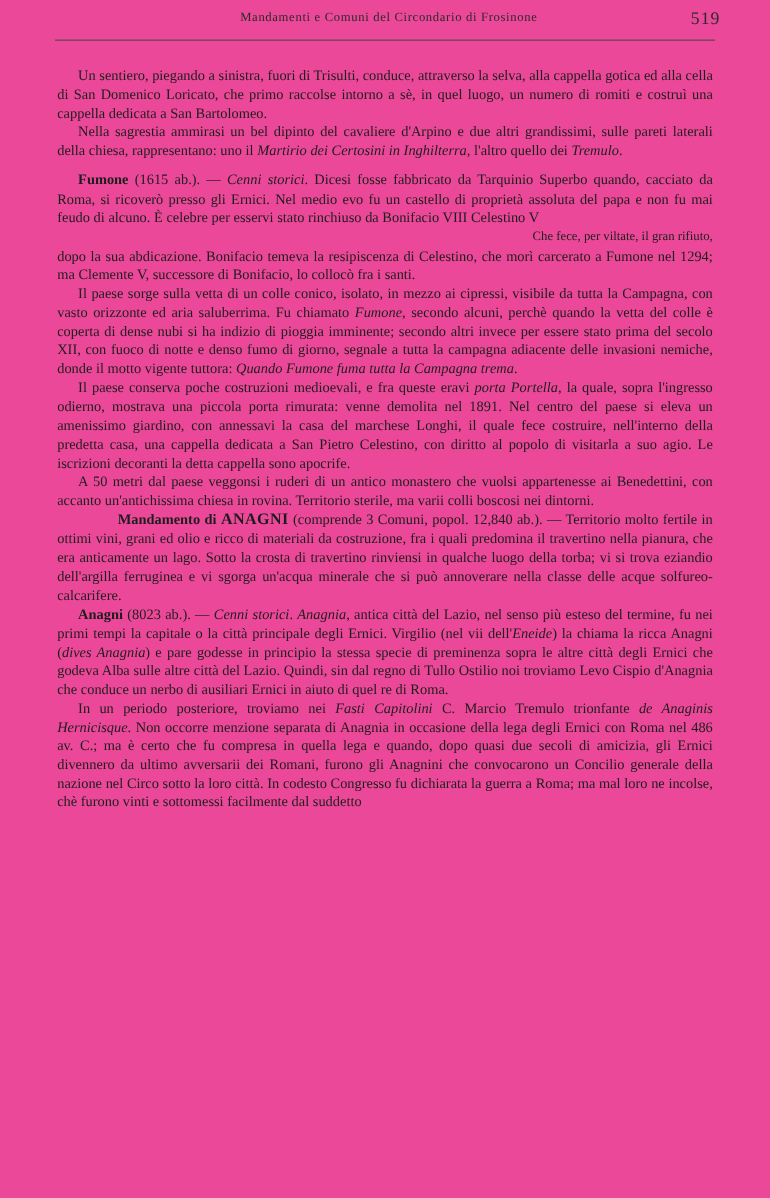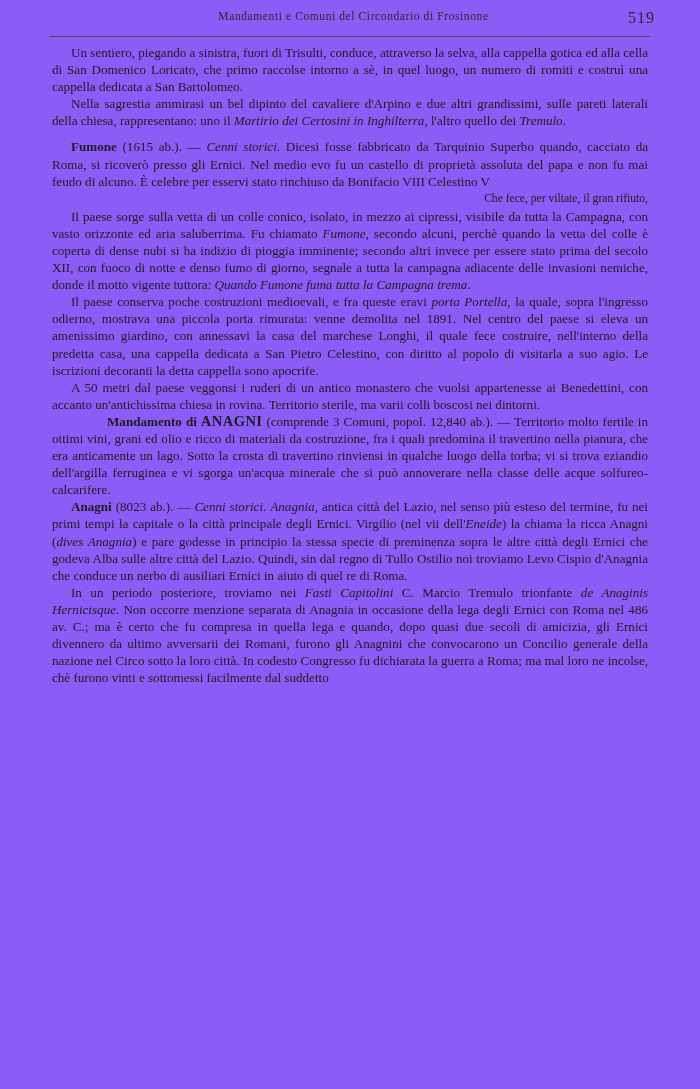--- a/index.html
+++ b/index.html
@@ -13,21 +13,21 @@
     font-family: "Liberation Serif", serif;
     color: #1a1a1a;
   }
   .page {
     position: relative;
     width: 700px;
     height: 1089px;
     box-sizing: border-box;
     padding: 0;
     overflow: hidden;
-    background: #8b5cf6;
+    background: #ec4899;
   }
   .header {
     position: absolute;
     top: 10px;
     left: 52px;
     right: 45px;
     height: 20px;
   }
   .header-title {
     position: absolute;
@@ -51,21 +51,21 @@
   .rule {
     position: absolute;
     top: 36px;
     left: 50px;
     width: 600px;
     height: 1px;
     background: #4a4a4a;
   }
   .content {
     position: absolute;
-    top: 44px;
+    top: 60px;
     left: 52px;
     width: 596px;
     font-size: 13.1px;
     line-height: 17.1px;
     text-align: justify;
     color: #1d1d1d;
   }
   p {
     margin: 0;
     text-indent: 1.45em;
@@ -111,20 +111,21 @@
     <p>Un sentiero, piegando a sinistra, fuori di Trisulti, conduce, attraverso la selva, alla cappella gotica ed alla cella di San Domenico Loricato, che primo raccolse intorno a sè, in quel luogo, un numero di romiti e costruì una cappella dedicata a San Bartolomeo.</p>
 
     <p><span>Nella sagrestia ammirasi un bel dipinto del cavaliere d'Arpino e due altri grandissimi, sulle pareti laterali della chiesa, rappresentano: uno il </span><i>Martirio dei Certosini in Inghilterra</i><span>, l'altro quello dei </span><i>Tremulo</i><span>.</span></p>
 
     <div class="gap"></div>
 
     <p><span class="entry-name">Fumone</span><span> (1615 ab.). — </span><i>Cenni storici</i><span>. Dicesi fosse fabbricato da Tarquinio Superbo quando, cacciato da Roma, si ricoverò presso gli Ernici. Nel medio evo fu un castello di proprietà assoluta del papa e non fu mai feudo di alcuno. È celebre per esservi stato rinchiuso da Bonifacio VIII Celestino V</span></p>
 
     <p class="verse">Che fece, per viltate, il gran rifiuto,</p>
 
+    <p class="noindent">dopo la sua abdicazione. Bonifacio temeva la resipiscenza di Celestino, che morì carcerato a Fumone nel 1294; ma Clemente V, successore di Bonifacio, lo collocò fra i santi.</p>
 
     <p><span>Il paese sorge sulla vetta di un colle conico, isolato, in mezzo ai cipressi, visibile da tutta la Campagna, con vasto orizzonte ed aria saluberrima. Fu chiamato </span><i>Fumone</i><span>, secondo alcuni, perchè quando la vetta del colle è coperta di dense nubi si ha indizio di pioggia imminente; secondo altri invece per essere stato prima del secolo XII, con fuoco di notte e denso fumo di giorno, segnale a tutta la campagna adiacente delle invasioni nemiche, donde il motto vigente tuttora: </span><i>Quando Fumone fuma tutta la Campagna trema</i><span>.</span></p>
 
     <p><span>Il paese conserva poche costruzioni medioevali, e fra queste eravi </span><i>porta Portella</i><span>, la quale, sopra l'ingresso odierno, mostrava una piccola porta rimurata: venne demolita nel 1891. Nel centro del paese si eleva un amenissimo giardino, con annessavi la casa del marchese Longhi, il quale fece costruire, nell'interno della predetta casa, una cappella dedicata a San Pietro Celestino, con diritto al popolo di visitarla a suo agio. Le iscrizioni decoranti la detta cappella sono apocrife.</span></p>
 
     <p>A 50 metri dal paese veggonsi i ruderi di un antico monastero che vuolsi appartenesse ai Benedettini, con accanto un'antichissima chiesa in rovina. Territorio sterile, ma varii colli boscosi nei dintorni.</p>
 
 
     <p><span class="hdr-entry">Mandamento di </span><span class="big-caps">ANAGNI</span><span> (comprende 3 Comuni, popol. 12,840 ab.). — Territorio molto fertile in ottimi vini, grani ed olio e ricco di materiali da costruzione, fra i quali predomina il travertino nella pianura, che era anticamente un lago. Sotto la crosta di travertino rinviensi in qualche luogo della torba; vi si trova eziandio dell'argilla ferruginea e vi sgorga un'acqua minerale che si può annoverare nella classe delle acque solfureo-calcarifere.</span></p>
 

